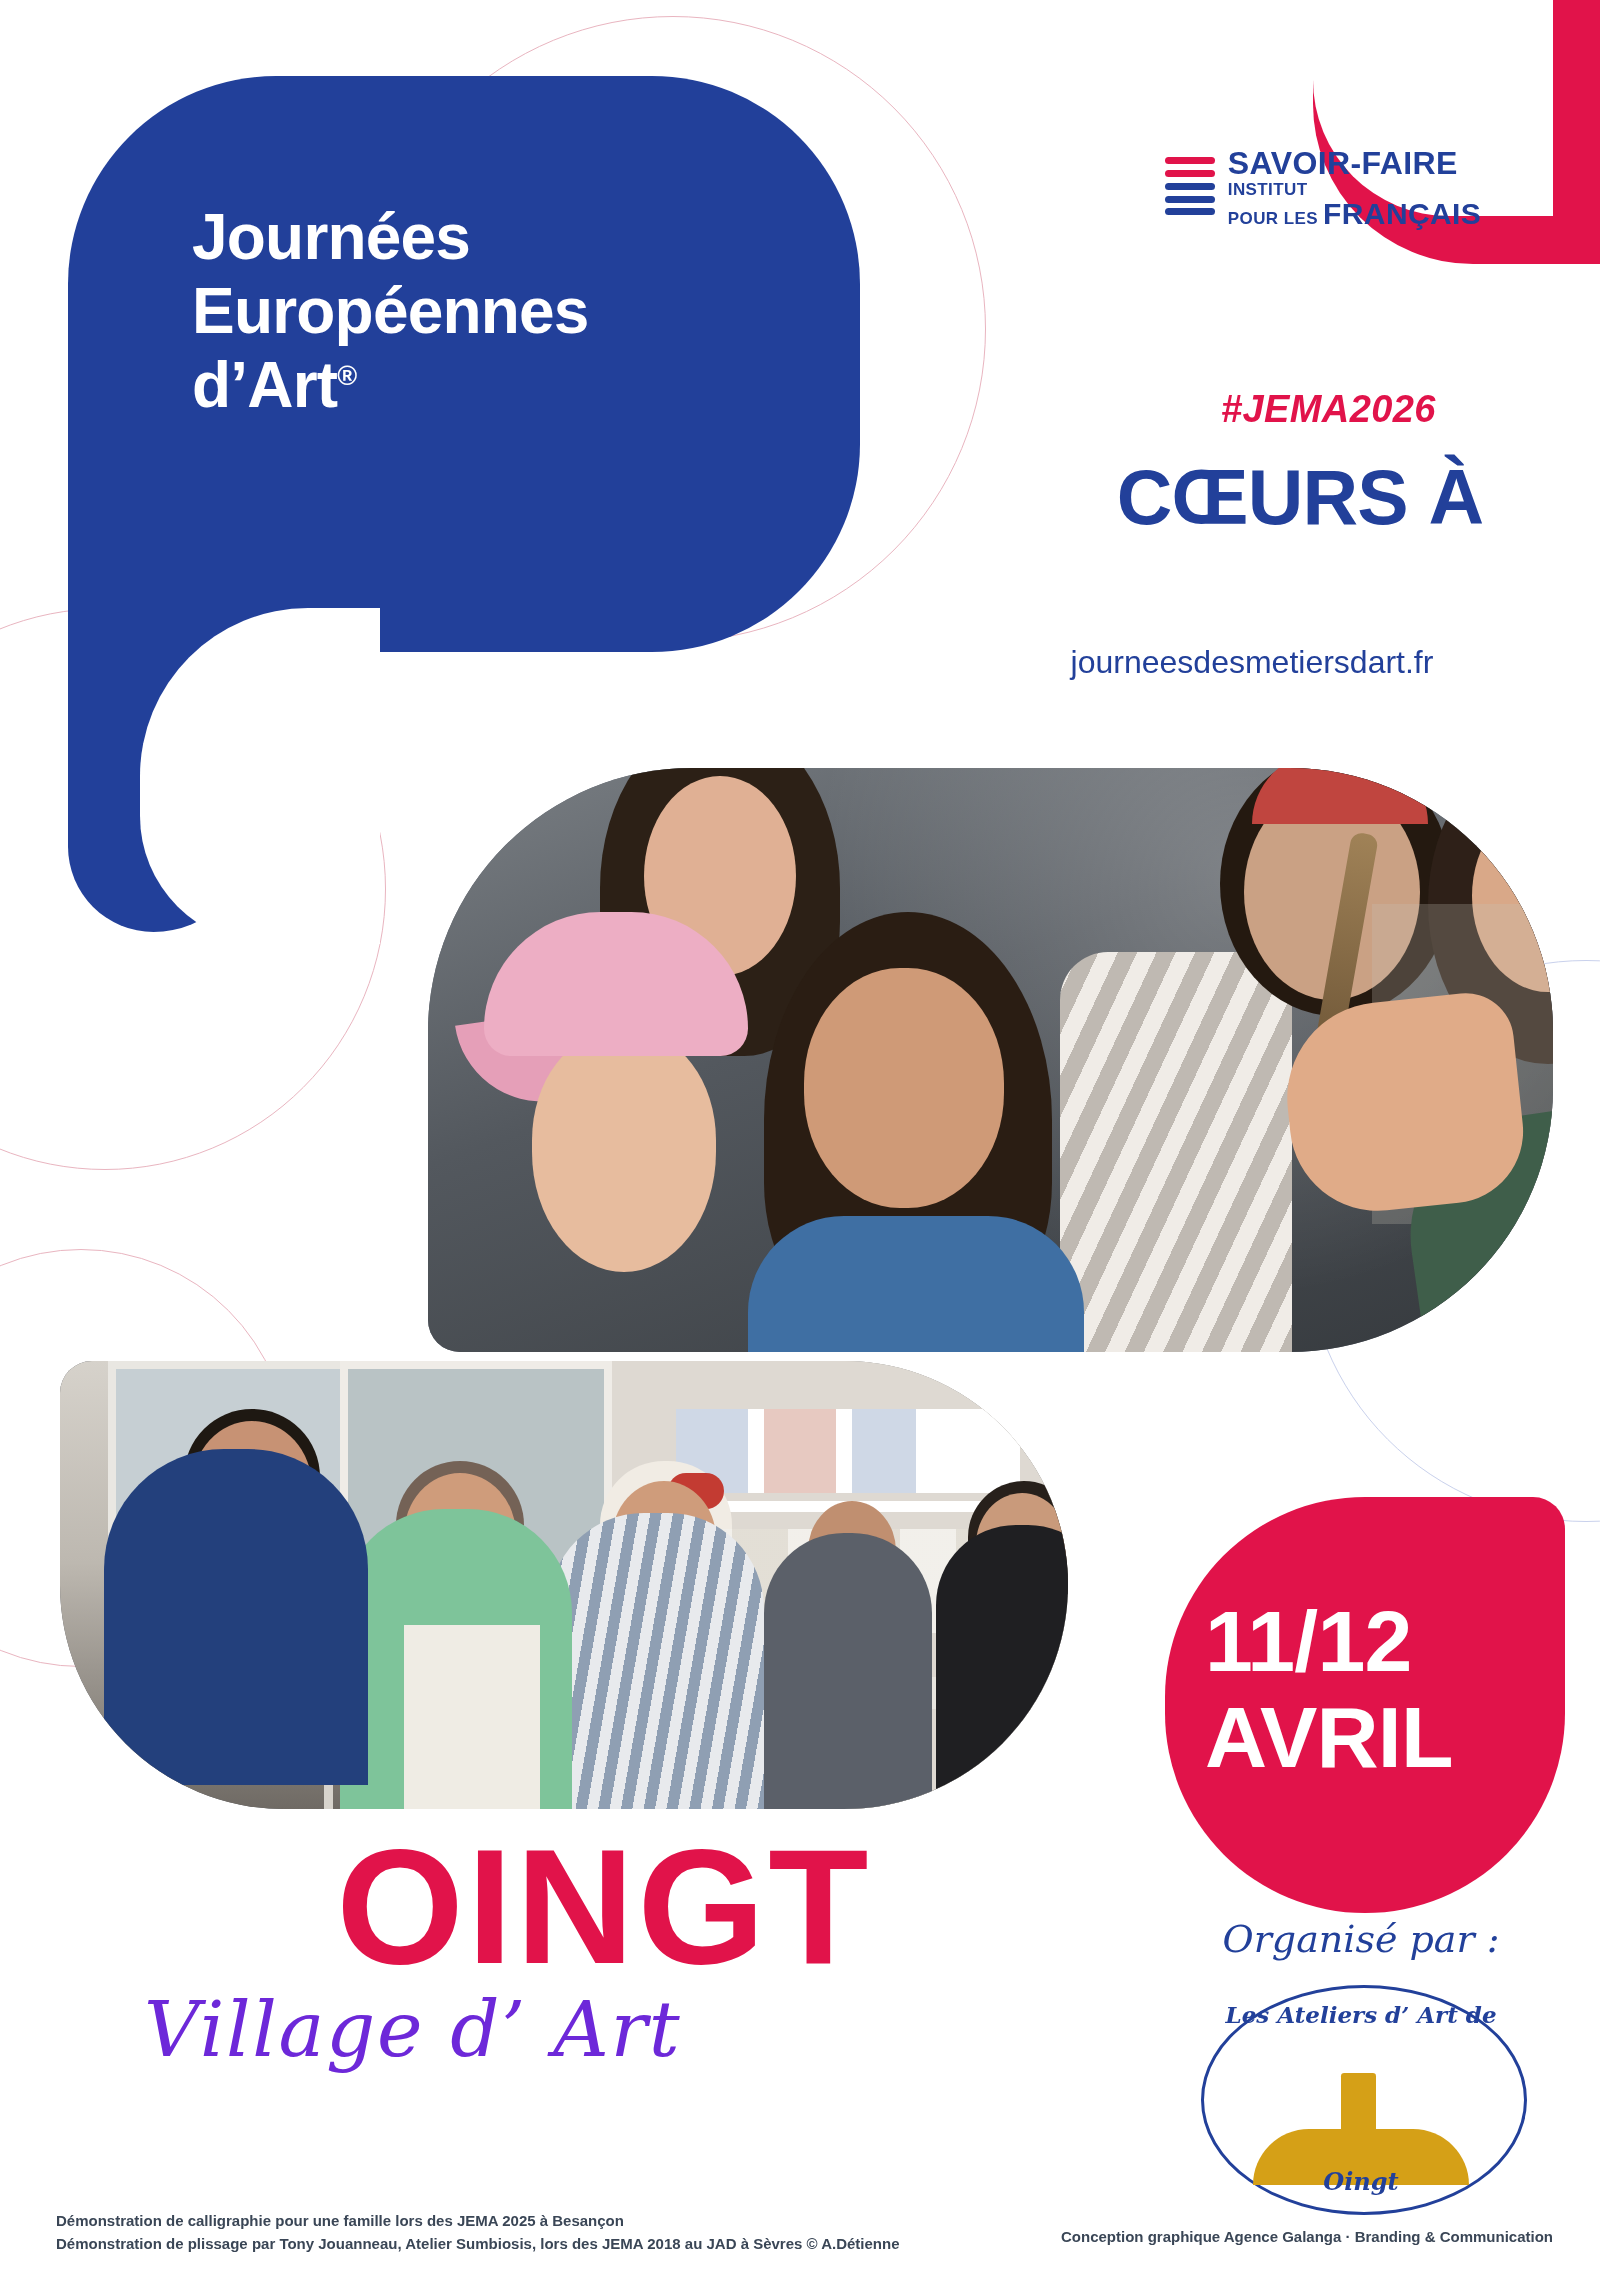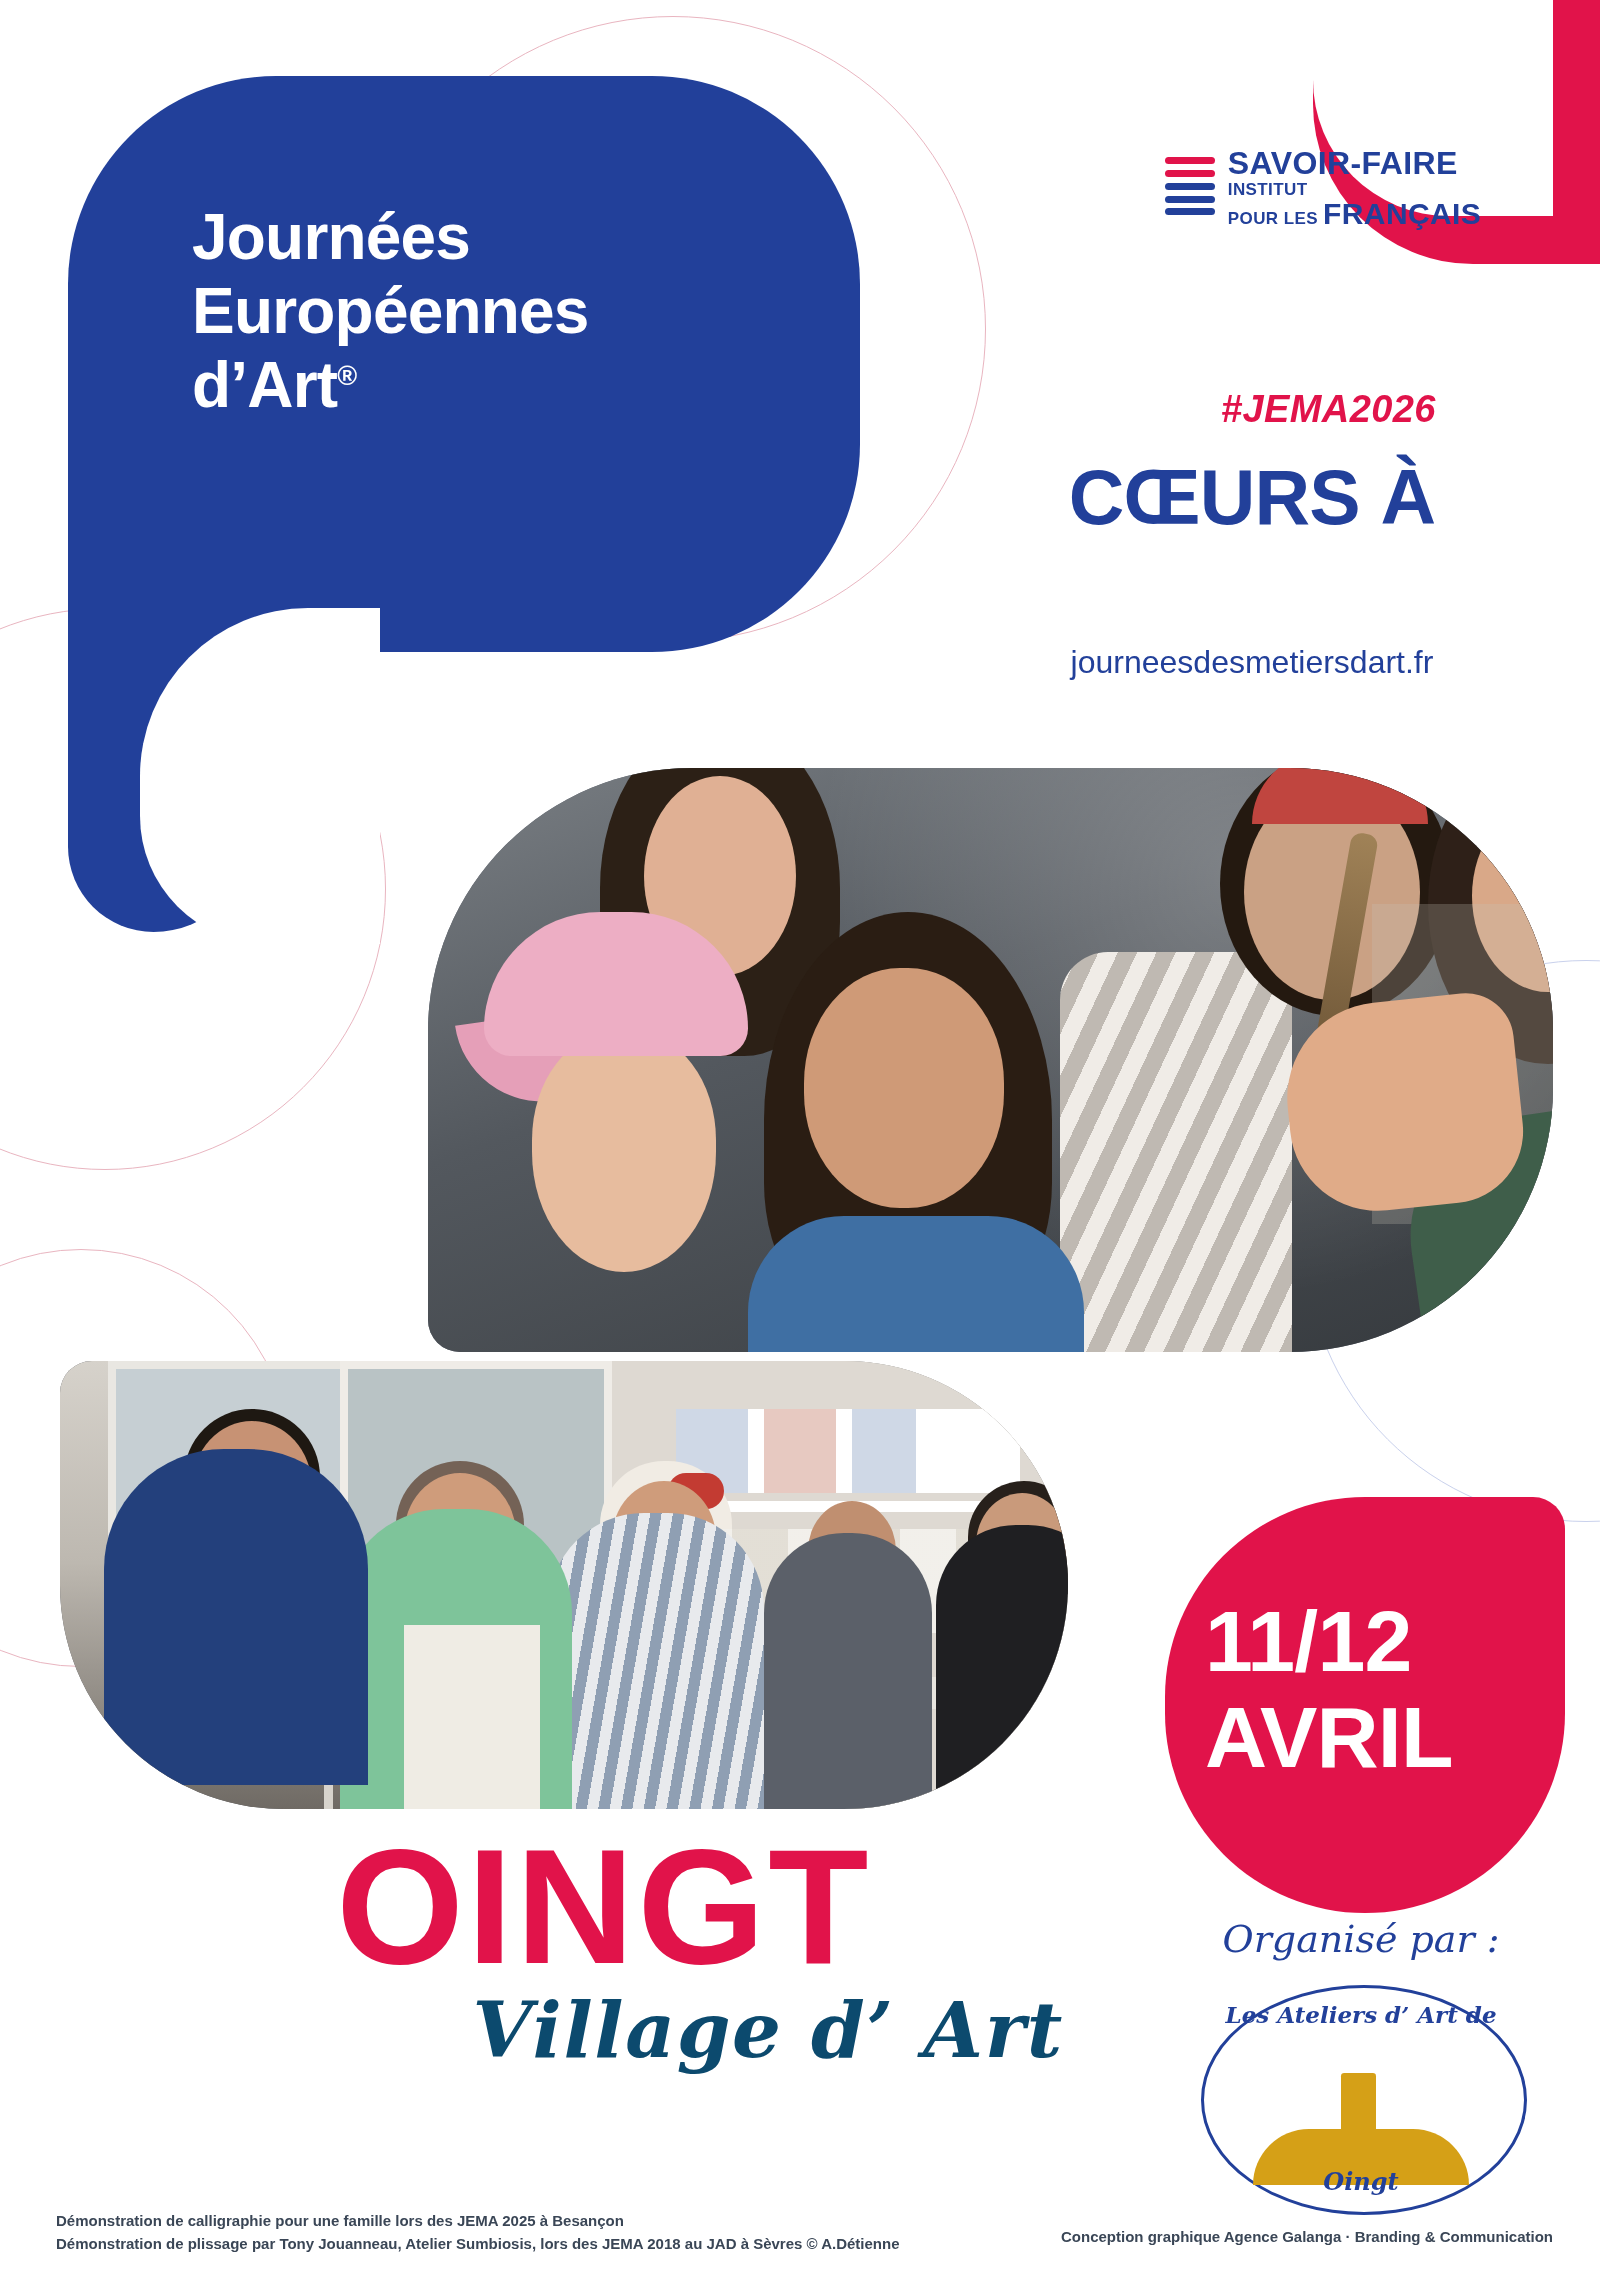--- a/index.html
+++ b/index.html
@@ -149,21 +149,21 @@
     left: 1221px;
     top: 388px;
     color: #e1134a;
     font-size: 38px;
     font-weight: bold;
     font-style: italic;
     letter-spacing: 0.4px;
   }
   .headline {
     position: absolute;
-    left: 964px;
+    left: 1012px;
     top: 456px;
     width: 576px;
     text-align: center;
     color: #22409a;
     font-size: 77px;
     font-weight: bold;
     line-height: 1.08;
     letter-spacing: -0.8px;
   }
   .website {
@@ -639,25 +639,25 @@
     font-size: 164px;
     font-weight: bold;
     letter-spacing: 3.2px;
     line-height: 1;
   }
   .village {
     position: absolute;
     left: 144px;
     top: 1985px;
     width: 920px;
-    text-align: right;
-    color: #0c4a6e;
+    text-align: left;
+    color: #6d28d9;
     font-size: 77px;
     font-style: italic;
-    font-weight: bold;
+    font-weight: normal;
     font-family: "DejaVu Serif", serif;
     letter-spacing: 1.6px;
   }
 
   
   .organise-label {
     position: absolute;
     left: 1161px;
     top: 1917px;
     width: 400px;

